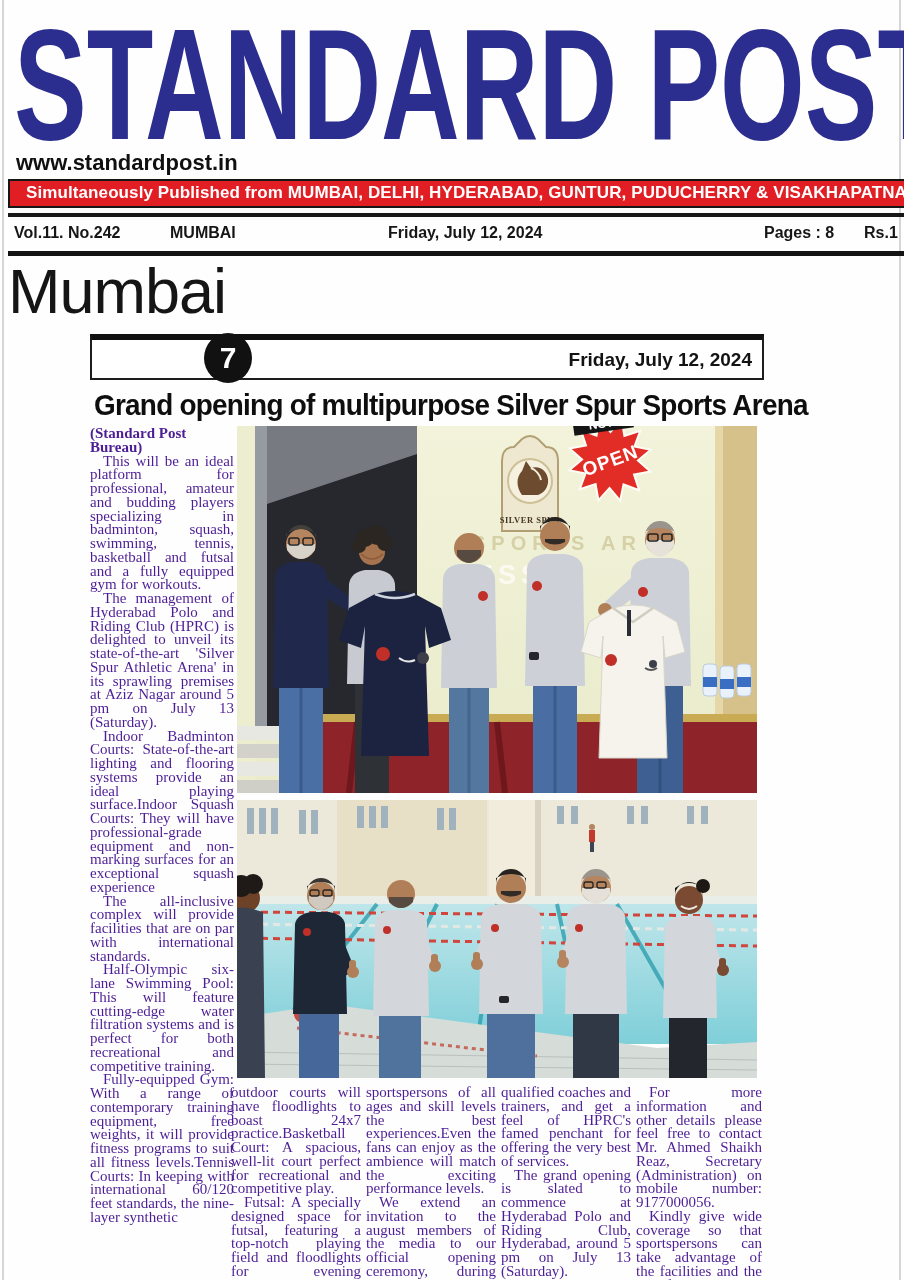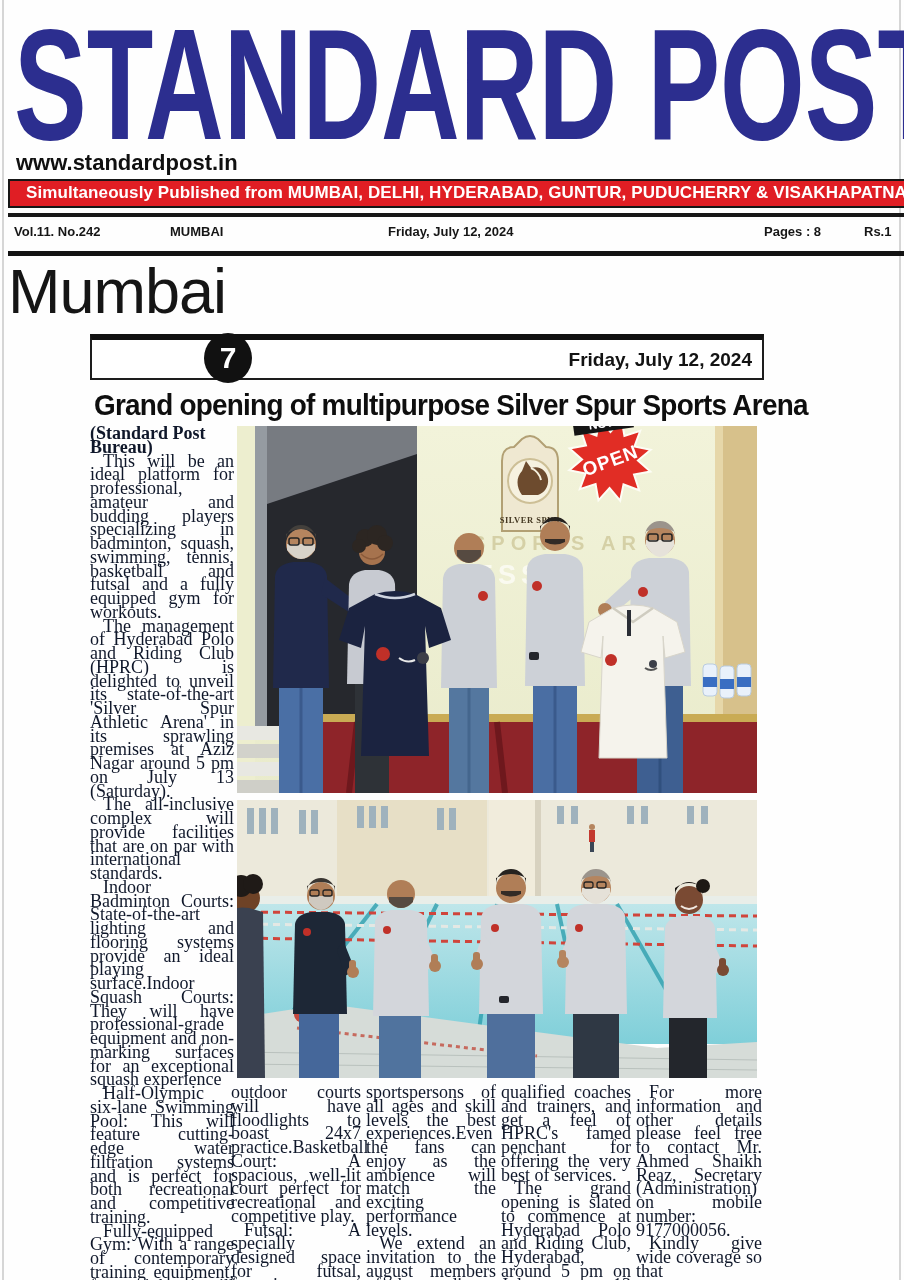--- a/index.html
+++ b/index.html
@@ -17,21 +17,21 @@
   .masthead-svg{position:absolute;left:10px;top:18px;width:894px;height:128px;}
   .website{position:absolute;left:16px;top:150px;font-size:22px;font-weight:bold;color:#101010;}
   .english-daily{position:absolute;right:8px;top:141px;font-size:26px;font-weight:bold;color:#0d0d0d;letter-spacing:0.5px;margin-top:36px;}
   .banner{
     position:absolute;left:8px;top:179px;width:902px;height:29px;box-sizing:border-box;
     background:#e01e24;border:2px solid #161616;
     color:#ffffff;font-weight:bold;font-size:17px;line-height:24px;padding-left:16px;
     letter-spacing:0.1px;white-space:nowrap;overflow:hidden;
   }
   .rule1{position:absolute;left:8px;top:213px;width:896px;height:4px;background:#171717;}
-  .dateline{position:absolute;left:0;top:221px;width:904px;height:27px;font-weight:bold;font-size:13px;color:#161616;}
+  .dateline{position:absolute;left:0;top:221px;width:904px;height:27px;font-weight:bold;font-size:16px;color:#161616;}
   .dateline span{position:absolute;top:3px;white-space:nowrap;}
   .dl-volume{left:14px;}
   .dl-city{left:170px;}
   .dl-date{left:388px;}
   .dl-pages{left:764px;}
   .dl-price{left:864px;}
   .rule2{position:absolute;left:8px;top:251px;width:896px;height:5px;background:#131313;}
 
   .city-title{position:absolute;left:8px;top:255px;font-size:63px;font-weight:400;letter-spacing:-1px;color:#151515;}
 
@@ -48,22 +48,22 @@
 
   .headline{
     position:absolute;left:94px;top:388px;width:740px;
     font-size:30px;font-weight:bold;letter-spacing:-0.8px;color:#0e0e0e;
     white-space:nowrap;transform:scaleX(0.93);transform-origin:left center;
   }
 
   
   .col{
     position:absolute;width:144px;
-    font-family:"Liberation Serif",serif;font-size:18px;line-height:13.75px;
-    text-align:justify;color:#0f172a;
+    font-family:"Liberation Serif",serif;font-size:15px;line-height:13.75px;
+    text-align:justify;color:#4c1d95;
   }
   .col p{margin:0;}
   .col p.indent{text-indent:13px;}
   .col p.bold{font-weight:bold;text-align:left;}
   #col1{left:90px;top:427px;height:853px;}
   #col2{left:231px;top:1086px;width:130px;}
   #col3{left:366px;top:1086px;width:130px;}
   #col4{left:501px;top:1086px;width:130px;}
   #col5{left:636px;top:1086px;width:126px;}
 
@@ -103,22 +103,22 @@
     <div class="pagenum">7</div>
     <div class="datebox-date">Friday, July 12, 2024</div>
   </div>
 
   <div class="headline">Grand opening of multipurpose Silver Spur Sports Arena</div>
 
   <div class="col" id="col1">
       <p class="bold">(Standard Post Bureau)</p>
       <p class="indent ">This will be an ideal platform for professional, amateur and budding players specializing in badminton, squash, swimming, tennis, basketball and futsal and a fully equipped gym for workouts.</p>
       <p class="indent ">The management of Hyderabad Polo and Riding Club (HPRC) is delighted to unveil its state-of-the-art 'Silver Spur Athletic Arena' in its sprawling premises at Aziz Nagar around 5 pm on July 13 (Saturday).</p>
+      <p class="indent ">Indoor Badminton Courts: State-of-the-art lighting and flooring systems provide an ideal playing surface.Indoor Squash Courts: They will have professional-grade equipment and non-marking surfaces for an exceptional squash experience</p>
       <p class="indent ">The all-inclusive complex will provide facilities that are on par with international standards.</p>
-      <p class="indent ">Indoor Badminton Courts: State-of-the-art lighting and flooring systems provide an ideal playing surface.Indoor Squash Courts: They will have professional-grade equipment and non-marking surfaces for an exceptional squash experience</p>
       <p class="indent ">Half-Olympic six-lane Swimming Pool: This will feature cutting-edge water filtration systems and is perfect for both recreational and competitive training.</p>
       <p class="indent ">Fully-equipped Gym: With a range of contemporary training equipment, free weights, it will provide fitness programs to suit all fitness levels.Tennis Courts: In keeping with international 60/120 feet standards, the nine-layer synthetic</p>
     </div>
   <div class="col" id="col2">
       <p class="">outdoor courts will have floodlights to boast 24x7 practice.Basketball Court: A spacious, well-lit court perfect for recreational and competitive play.</p>
       <p class="indent ">Futsal: A specially designed space for futsal, featuring a top-notch playing field and floodlights for evening matches.He can assure that these facilities will offer</p>
     </div>
   <div class="col" id="col3">
       <p class="">sportspersons of all ages and skill levels the best experiences.Even the fans can enjoy as the ambience will match the exciting performance levels.</p>
       <p class="indent ">We extend an invitation to the august members of the media to our official opening ceremony, during which they will be able to take a look around the facilities, interact with our</p>

